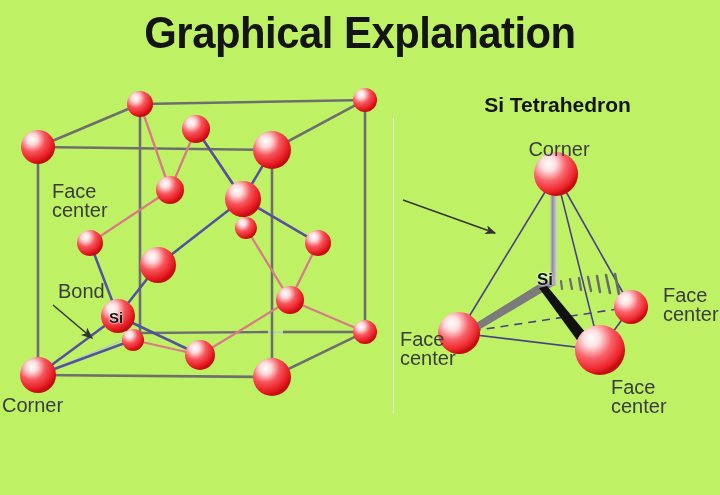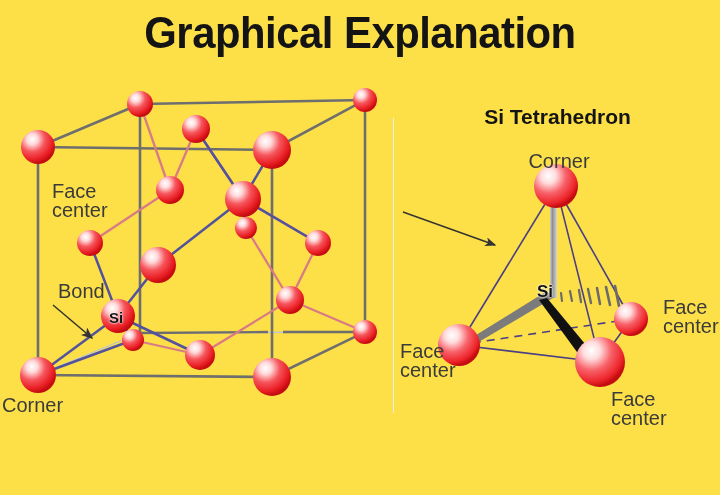--- a/index.html
+++ b/index.html
@@ -9,41 +9,41 @@
     background: #ffffff;
   }
   body {
     font-family: "Liberation Sans", "DejaVu Sans", sans-serif;
     color: #222222;
   }
   #stage {
     position: relative;
     width: 720px;
     height: 495px;
-    background: #fde047;
+    background: #bef264;
     overflow: hidden;
   }
   #page-title {
     position: absolute;
     left: 0;
     top: 8px;
     width: 720px;
     text-align: center;
     font-size: 44px;
     font-weight: bold;
     letter-spacing: -0.5px;
     color: #141414;
     font-family: "Liberation Sans", "DejaVu Sans", sans-serif;
     transform: scaleX(0.95);
   }
   .panel {
     position: absolute;
   }
   #panel-diamond { left: 0; top: 70px; width: 395px; height: 425px; }
-  #panel-tetra   { left: 395px; top: 70px; width: 278px; height: 425px; }
+  #panel-tetra   { left: 395px; top: 58px; width: 278px; height: 425px; }
 
   #panel-divider {
     position: absolute;
     left: 393px;
     top: 118px;
     width: 1px;
     height: 295px;
     background: #ededf2;
   }
 

